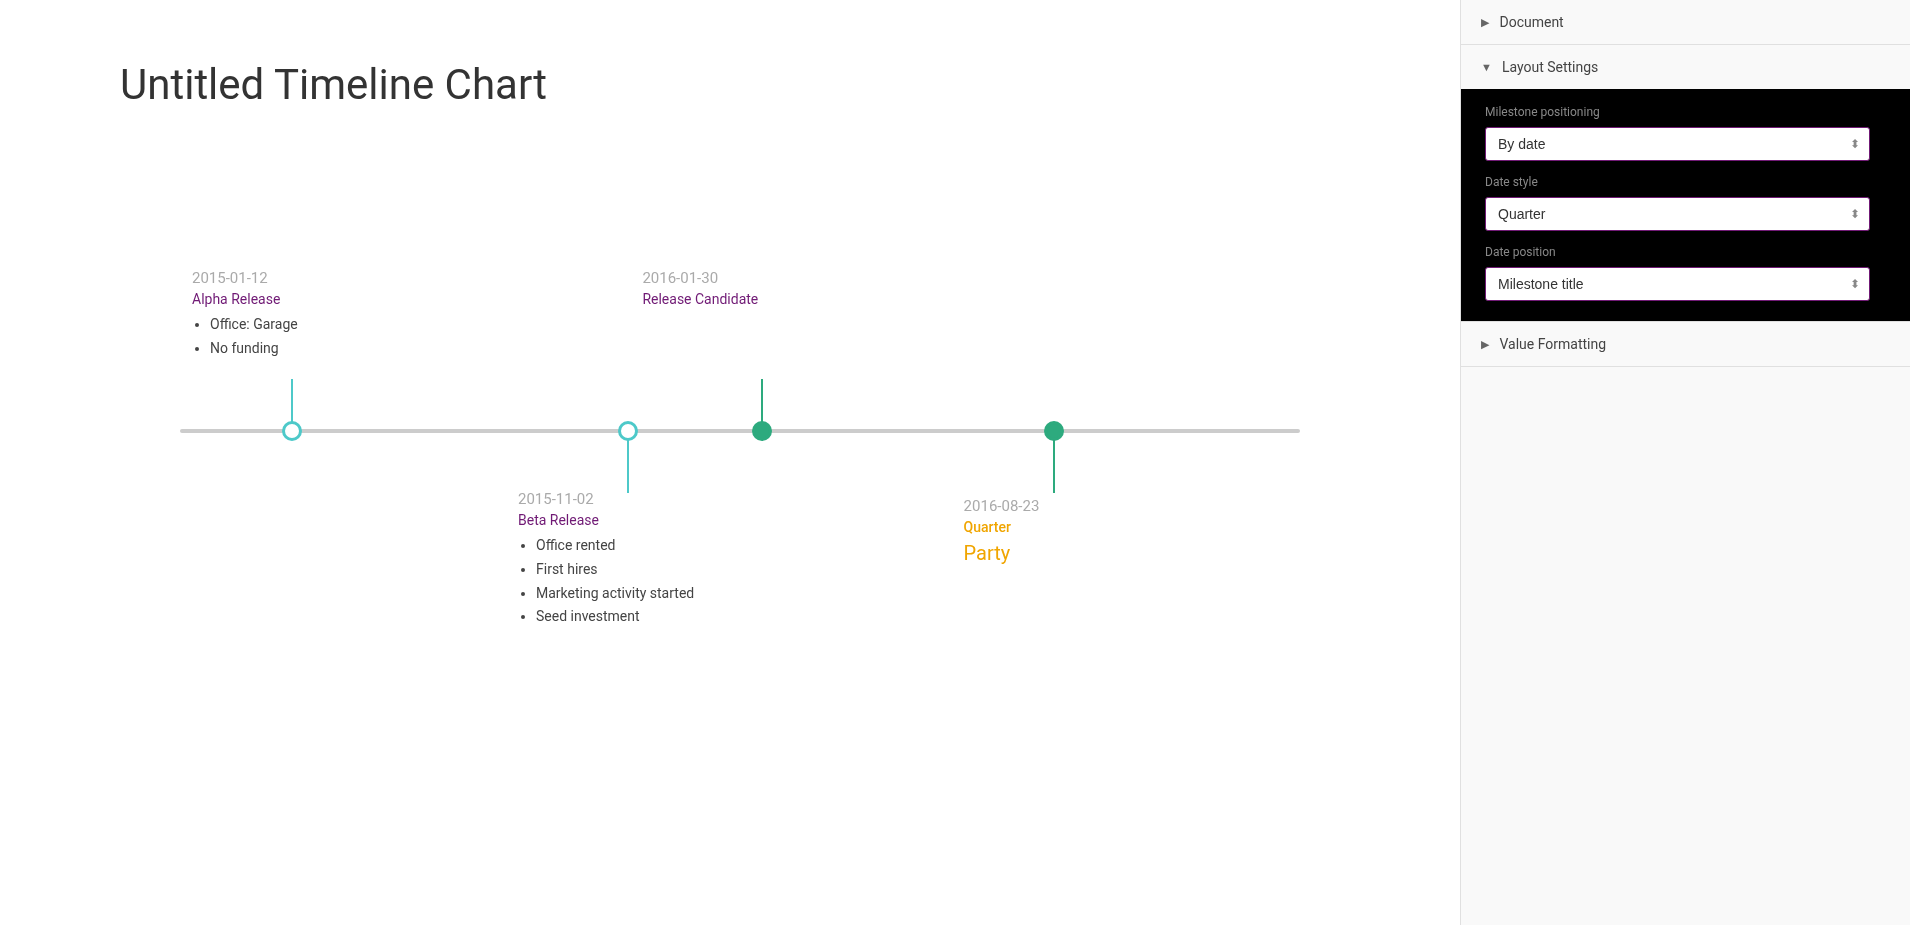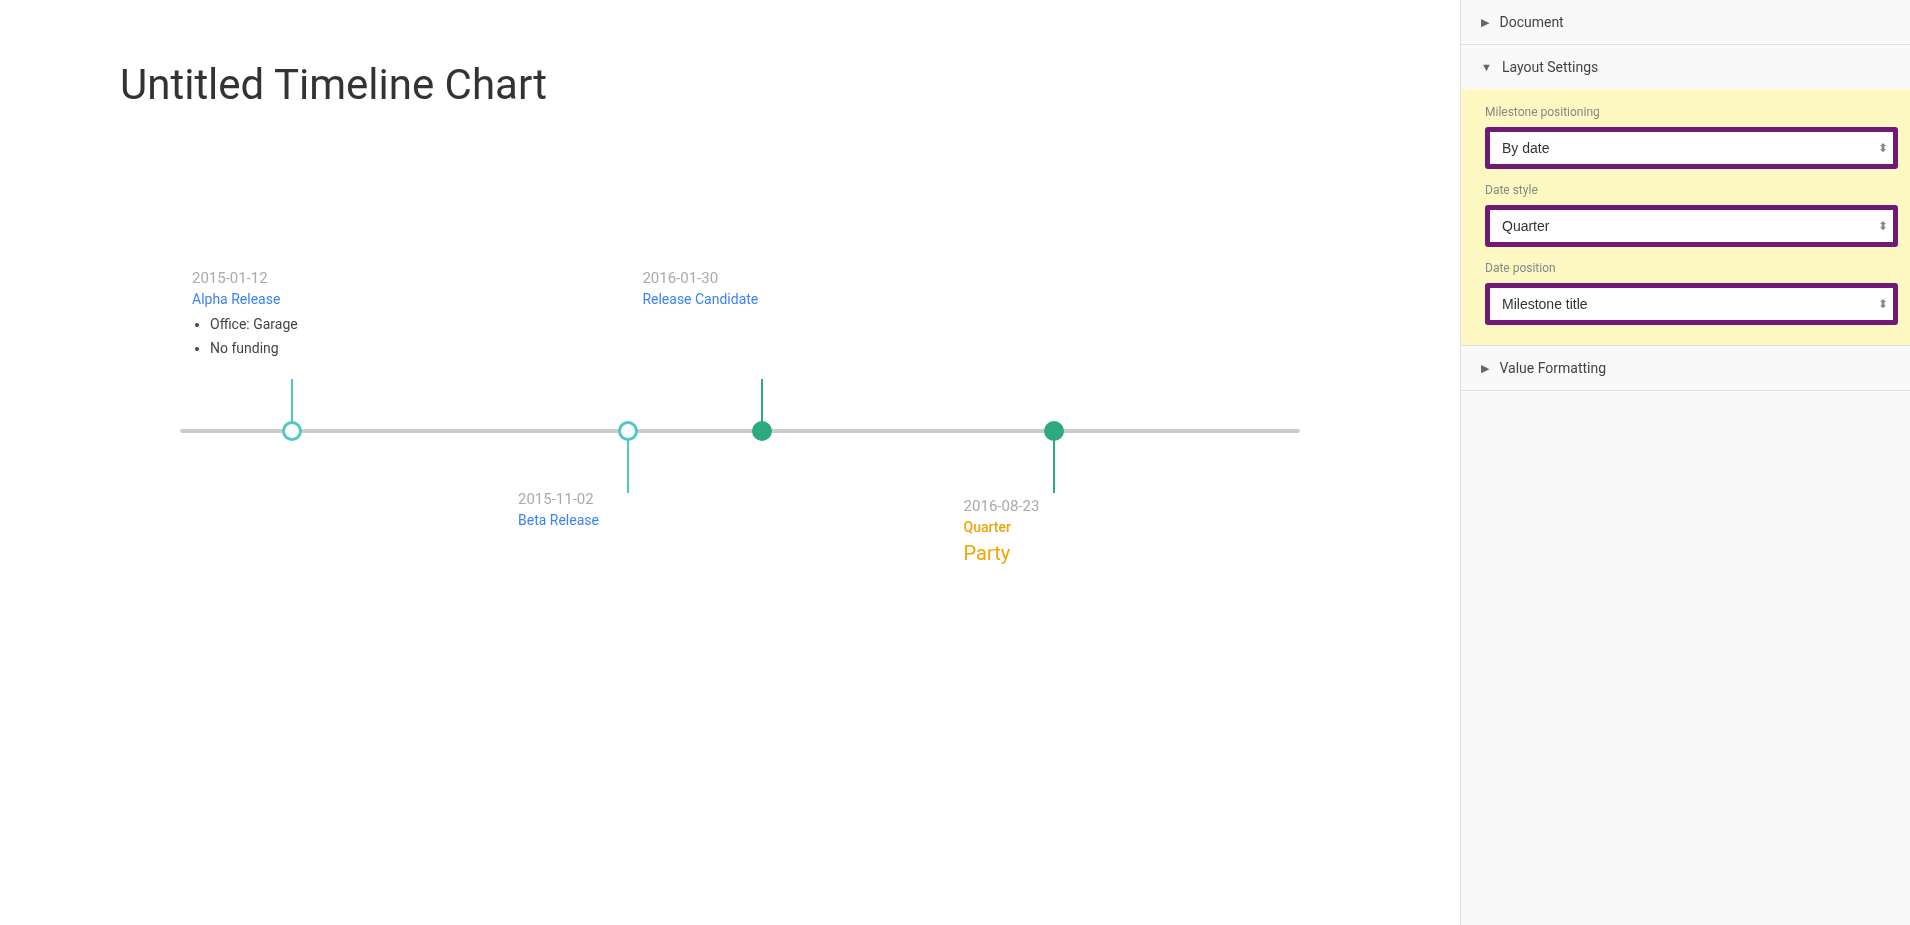--- a/index.html
+++ b/index.html
@@ -75,21 +75,21 @@
     }
 
     .milestone-date {
       font-size: 15px;
       color: #aaa;
       margin-bottom: 4px;
     }
 
     .milestone-name {
       font-size: 14px;
-      color: #3b82f6;
+      color: #701a75;
       margin-bottom: 6px;
     }
 
     .milestone-name.highlight {
       color: #f0a500;
       font-weight: 500;
     }
 
     .milestone-items {
       list-style: disc;
@@ -122,22 +122,22 @@
       background: #f9f9f9;
     }
 
     .sidebar-section-header .arrow {
       margin-right: 10px;
       font-size: 11px;
       color: #666;
     }
 
     .sidebar-section-content {
-      padding: 16px 12px 20px 24px;
-      background: #fef9c3;
+      padding: 16px 40px 20px 24px;
+      background: #000000;
     }
 
     .field-label {
       font-size: 12px;
       color: #888;
       margin-bottom: 8px;
       margin-top: 14px;
     }
 
     .field-label:first-child {
@@ -145,21 +145,21 @@
     }
 
     .select-wrapper {
       position: relative;
       width: 100%;
     }
 
     .select-control {
       width: 100%;
       padding: 8px 32px 8px 12px;
-      border: 5px solid #701a75;
+      border: 1px solid #701a75;
       border-radius: 3px;
       background: #fff;
       font-size: 14px;
       color: #333;
       appearance: none;
       -webkit-appearance: none;
       cursor: pointer;
     }
 
     .select-arrow {
@@ -209,20 +209,26 @@
     <div class="connector-line" style="left: calc(60px + (100% - 160px) * 0.10); top: 210px; height: 50px; background: #4dc9c9;"></div>
 
     <div class="milestone-dot" style="left: calc(60px + (100% - 160px) * 0.10); background: #fff; border: 3px solid #4dc9c9;"></div>
 
     <div class="connector-line" style="left: calc(60px + (100% - 160px) * 0.40); top: 264px; height: 60px; background: #4dc9c9;"></div>
 
     <div class="milestone-dot" style="left: calc(60px + (100% - 160px) * 0.40); background: #fff; border: 3px solid #4dc9c9;"></div>
     <div class="milestone-label-bottom" style="left: calc(60px + (100% - 160px) * 0.40); top: 321px; width: 220px;">
       <div class="milestone-date">2015-11-02</div>
       <div class="milestone-name">Beta Release</div>
+      <ul class="milestone-items">
+        <li>Office rented</li>
+        <li>First hires</li>
+        <li>Marketing activity started</li>
+        <li>Seed investment</li>
+      </ul>
     </div>
 
     <div class="milestone-label-top" style="left: calc(60px + (100% - 160px) * 0.52); top: 100px; width: 240px;">
       <div class="milestone-date">2016-01-30</div>
       <div class="milestone-name">Release Candidate</div>
     </div>
 
     <div class="connector-line" style="left: calc(60px + (100% - 160px) * 0.52); top: 210px; height: 50px; background: #2daa7e;"></div>
 
     <div class="milestone-dot" style="left: calc(60px + (100% - 160px) * 0.52); background: #2daa7e; border: 3px solid #2daa7e;"></div>

